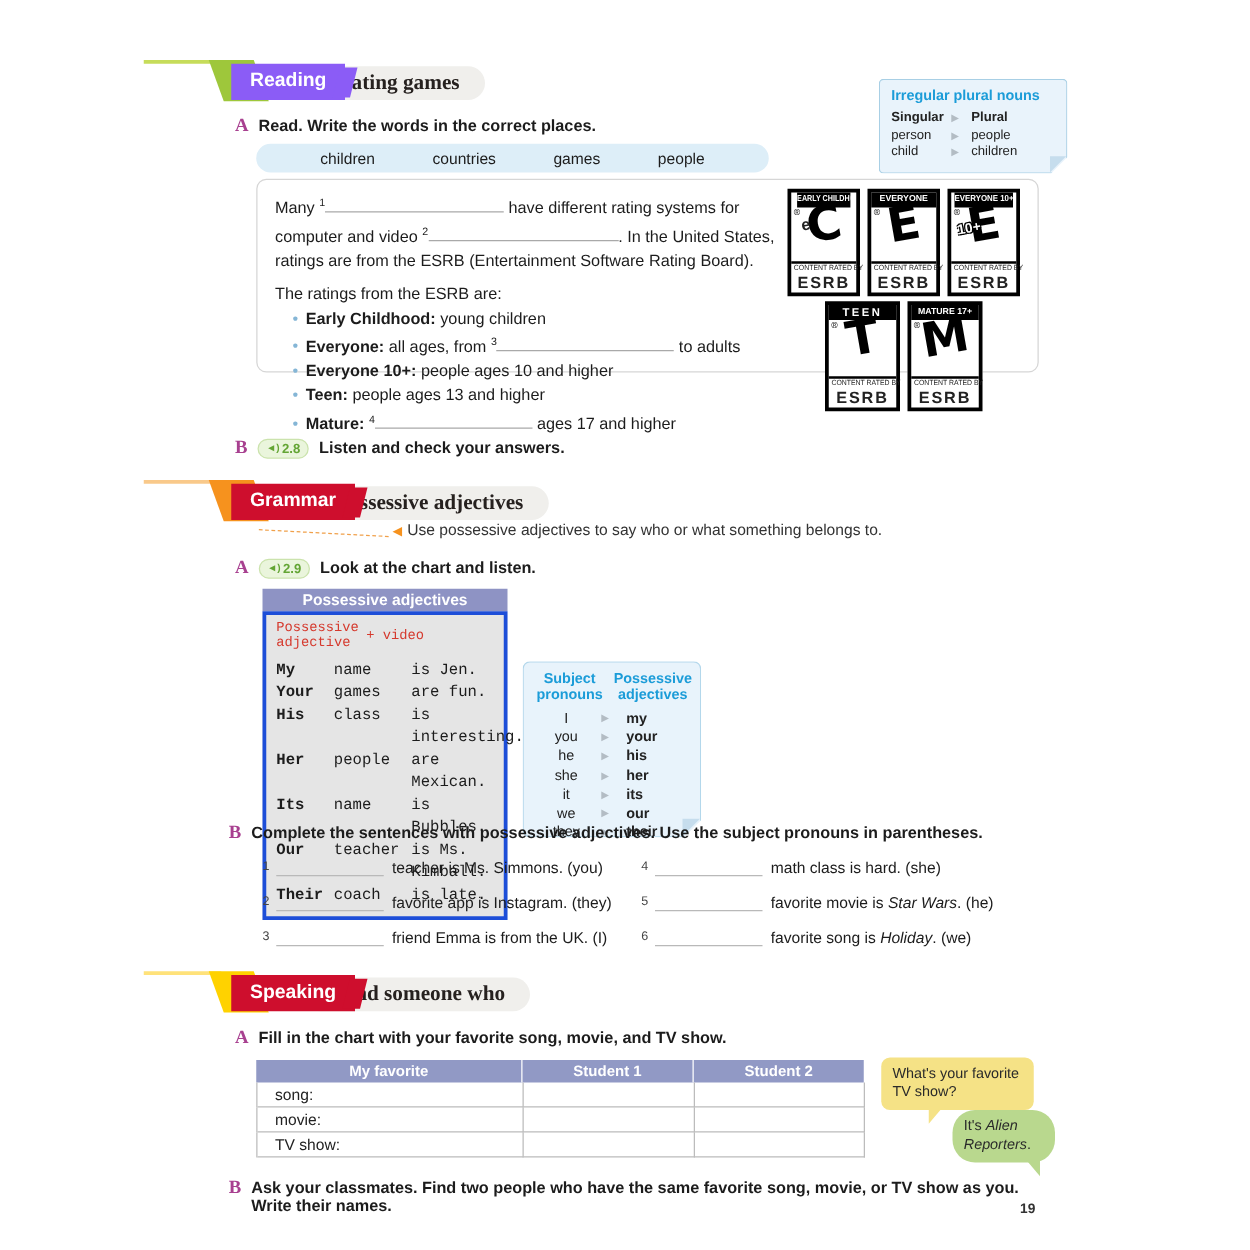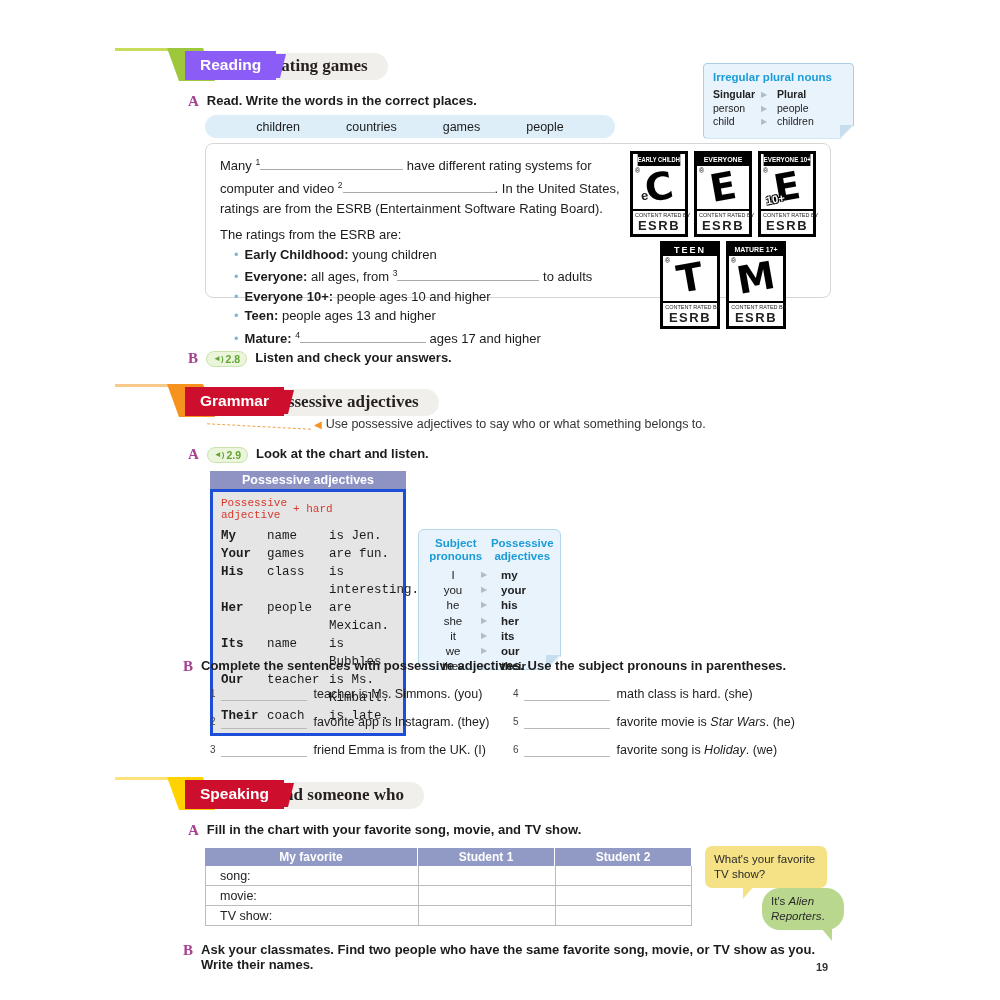--- a/index.html
+++ b/index.html
@@ -58,21 +58,21 @@
   .esrb.big{width:60px;height:88px;}
   .esrb-top{background:#000;color:#fff;font-size:7px;font-weight:bold;text-align:center;
         padding:2px 0 2px 0;white-space:nowrap;overflow:hidden;transform-origin:center;line-height:8px;}
   .esrb-mid{flex:1;position:relative;}
   .esrb-reg{position:absolute;left:2px;top:1px;font-size:7px;color:#000;}
   .esrb-letter{position:absolute;left:0;right:0;top:48%;transform:translateY(-50%) rotate(-10deg);
         text-align:center;font-size:38px;font-weight:900;color:#000;font-family:"DejaVu Sans",sans-serif;line-height:38px;}
   .esrb-ov-e{position:absolute;left:8px;bottom:6px;font-size:13px;font-weight:900;transform:rotate(-10deg);}
   .esrb-ov-10{position:absolute;left:5px;bottom:4px;font-size:11px;font-weight:900;color:#fff;transform:rotate(-10deg);
         text-shadow:-1px -1px 0 #000,1px -1px 0 #000,-1px 1px 0 #000,1px 1px 0 #000;}
-  .esrb-bot{border-top:2px solid #000;text-align:center;padding:1px 0 2px 0;}
+  .esrb-bot{border-top:2px solid #000;text-align:center;padding:1px 0 2px 0;margin-top:16px;}
   .esrb-small{font-size:6px;transform:scaleX(0.92);white-space:nowrap;line-height:7px;}
   .esrb-big-txt{font-size:13px;font-weight:900;letter-spacing:1.5px;line-height:13px;}
 
   
   .gchart{position:absolute;left:210px;top:471px;width:196px;box-sizing:border-box;}
   .gchart-head{background:#8e93c4;color:#fff;font-weight:bold;font-size:12.5px;text-align:center;padding:2px 0;}
   .gchart-body{background:#e5e5e5;border:3px solid #1d4ed8;padding:5px 8px 8px 8px;font-family:Liberation Mono, monospace;}
   .glabel{display:flex;align-items:center;gap:6px;color:#d5392d;font-size:11px;line-height:12px;margin-bottom:6px;}
   .gc-row{display:grid;grid-template-columns:46px 62px auto;font-size:12.5px;line-height:18px;color:#1c1c1c;}
   .gc-adj{font-weight:bold;}
@@ -292,21 +292,21 @@
         <span>2.9</span>
       </span>
     <span class="instr">Look at the chart and listen.</span>
   </div>
 
   <div class="gchart">
     <div class="gchart-head">Possessive adjectives</div>
     <div class="gchart-body">
       <div class="glabel">
         <span><span>Possessive</span><br><span>adjective</span></span>
-        <span>+ hard</span>
+        <span>+ video</span>
       </div>
       <div class="gc-row">
           <span class="gc-adj">My</span>
           <span>name</span>
           <span>is Jen.</span>
         </div>
       <div class="gc-row">
           <span class="gc-adj">Your</span>
           <span>games</span>
           <span>are fun.</span>

